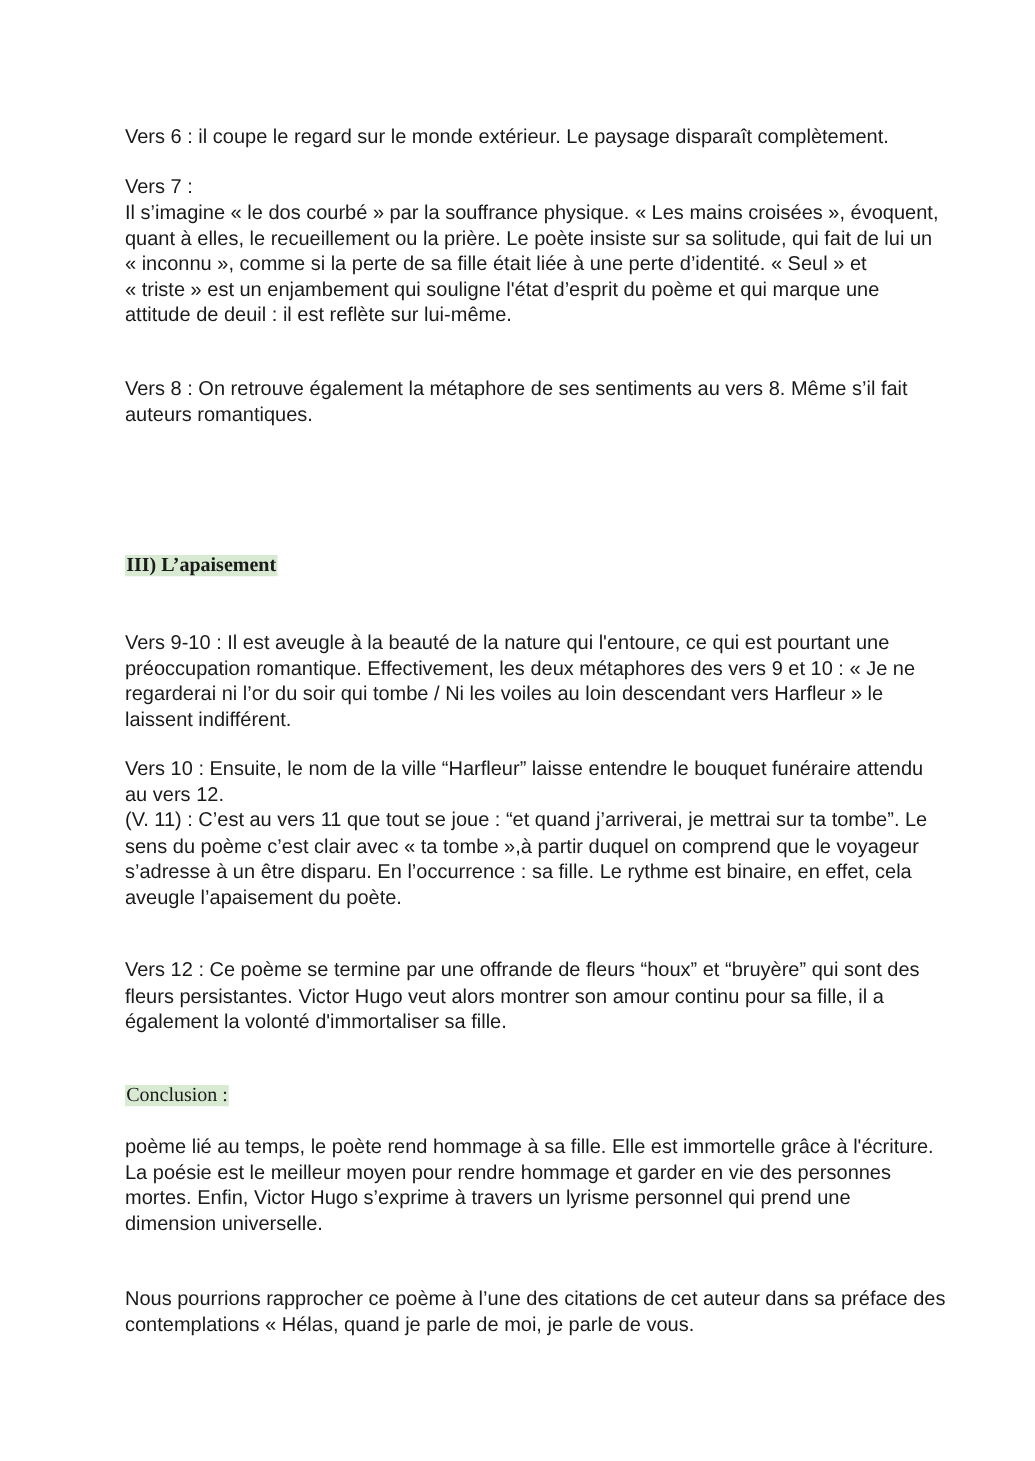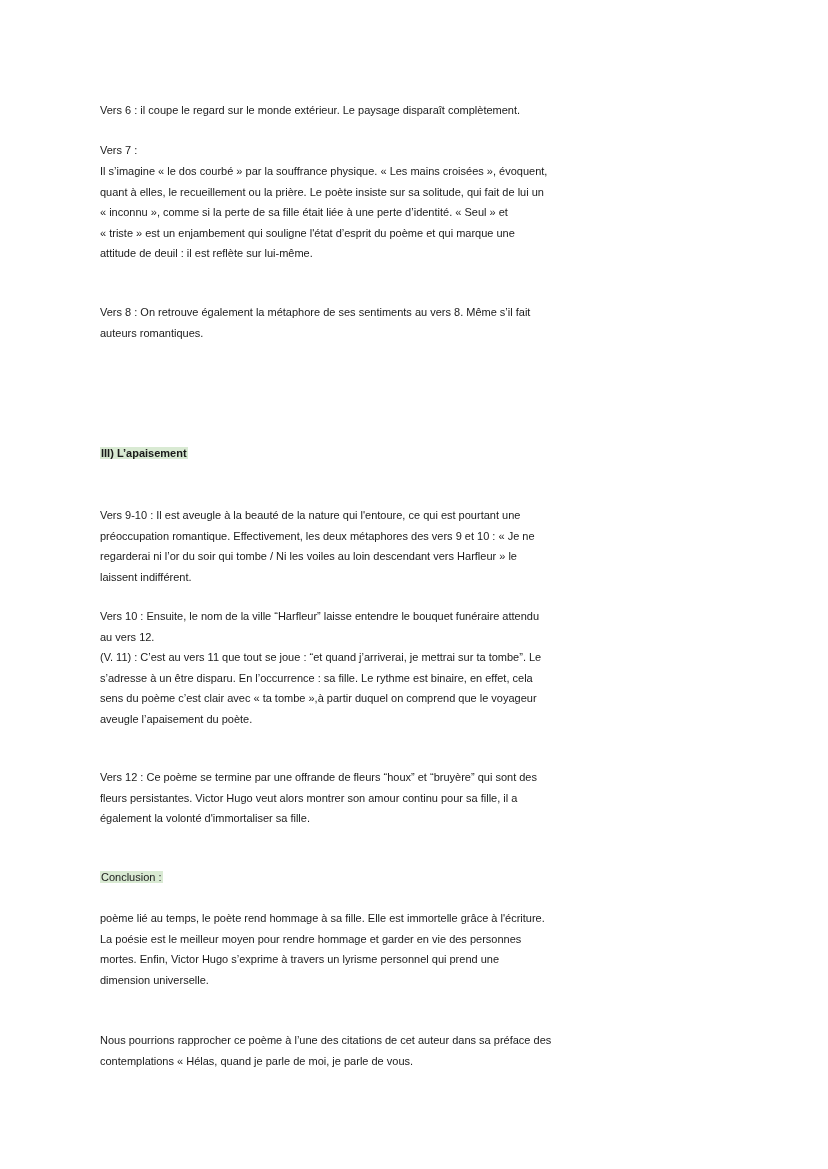--- a/index.html
+++ b/index.html
@@ -18,32 +18,33 @@
     .page {
       position: absolute;
       left: 100px;
       top: 0;
       width: 640px;
     }
     .p {
       position: absolute;
       left: 0;
       width: 640px;
-      font-size: 11px;
+      font-size: 16px;
       line-height: 20.6px;
       margin: 0;
       white-space: normal;
     }
     .line { display: block; white-space: nowrap; }
     .heading-bold {
       font-weight: bold;
     }
     .hl {
       background: #d9ead3;
       padding: 0 1px;
+      font-family: Liberation Serif, serif;
     }
   </style>
 </head>
 <body>
 
 <div class="page">
 
   <p class="p" style="top:100px">
     <span class="line">Vers 6 : il coupe le regard sur le monde extérieur. Le paysage disparaît complètement.</span>
   </p>
@@ -76,22 +77,22 @@
     <span class="line">laissent indifférent.</span>
   </p>
 
   <p class="p" style="top:606px">
     <span class="line">Vers 10 : Ensuite, le nom de la ville “Harfleur” laisse entendre le bouquet funéraire attendu</span>
     <span class="line">au vers 12.</span>
   </p>
 
   <p class="p" style="top:647px">
     <span class="line">(V. 11) : C’est au vers 11 que tout se joue : “et quand j’arriverai, je mettrai sur ta tombe”. Le</span>
+    <span class="line">sens du poème c’est clair avec « ta tombe »,à partir duquel on comprend que le voyageur</span>
     <span class="line">s’adresse à un être disparu. En l’occurrence : sa fille. Le rythme est binaire, en effet, cela</span>
-    <span class="line">sens du poème c’est clair avec « ta tombe »,à partir duquel on comprend que le voyageur</span>
     <span class="line">aveugle l’apaisement du poète.</span>
   </p>
 
   <p class="p" style="top:767px">
     <span class="line">Vers 12 : Ce poème se termine par une offrande de fleurs “houx” et “bruyère” qui sont des</span>
     <span class="line">fleurs persistantes. Victor Hugo veut alors montrer son amour continu pour sa fille, il a</span>
     <span class="line">également la volonté d'immortaliser sa fille.</span>
   </p>
 
   <p class="p" style="top:867px">

